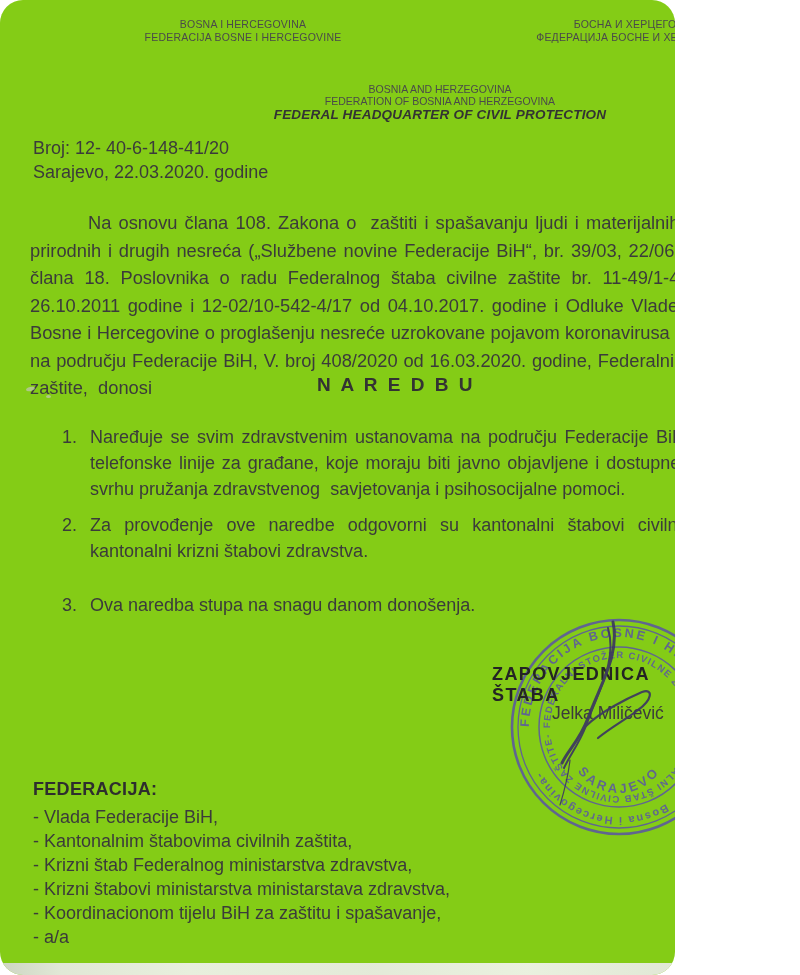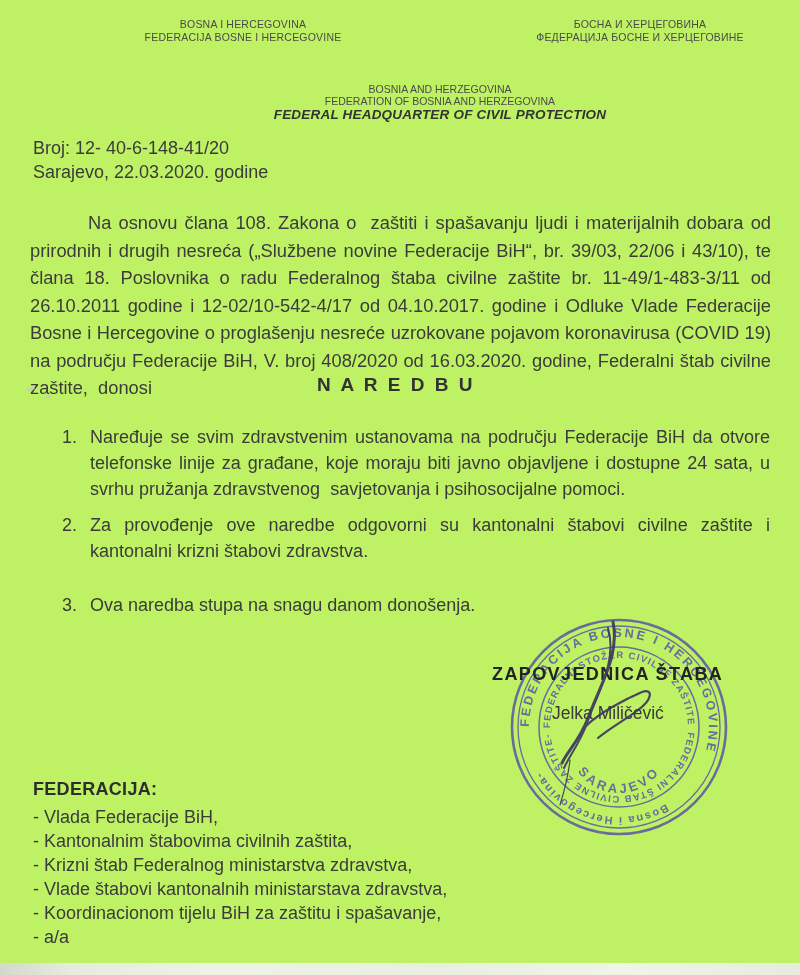--- a/index.html
+++ b/index.html
@@ -1,22 +1,23 @@
 <!DOCTYPE html>
 <html><head>
 <meta charset="utf-8">
 <style>
   html,body{margin:0;padding:0;background:#ffffff;}
   #page{
     position:relative;
-    width:800px;height:975px;
-    background:#bef264;
+    width:675px;height:975px;
+    background:#84cc16;
     font-family:"Liberation Sans", sans-serif;
     color:#3a3a3a;
     overflow:hidden;
+    border-radius:23px;
   }
   
   .hdr-block{position:absolute;top:18px;text-align:center;font-size:10.5px;line-height:13px;color:#4a4a4a;letter-spacing:.2px;}
   .hdr-left{left:86px;width:314px;}
   .hdr-right{left:484px;width:312px;}
   .hdr-center{position:absolute;top:84px;left:90px;width:700px;text-align:center;font-size:10.5px;line-height:11.5px;color:#4a4a4a;}
   .hdr-bold{font-weight:bold;font-style:italic;font-size:13px;color:#333;margin-top:2px;letter-spacing:.2px;}
   .hdr-center .hdr-bold{font-size:13.5px;}
   
   .meta{position:absolute;left:33px;top:137px;font-size:18px;line-height:23.5px;color:#3b3b3b;}
@@ -139,21 +140,21 @@
       <path d="M 86,126 C 100,112 128,98 142,92 C 154,88 152,100 138,110 C 128,118 110,128 98,138" stroke-width="2.2"></path>
       <path d="M 70,160 C 68,178 64,192 60,205" stroke-width="1.2"></path>
     </g>
   </svg>
 
   <div class="dist">
     <div class="dist-title">FEDERACIJA:</div>
     <div class="dist-item">- Vlada Federacije BiH,</div>
     <div class="dist-item">- Kantonalnim štabovima civilnih zaštita,</div>
     <div class="dist-item">- Krizni štab Federalnog ministarstva zdravstva,</div>
-    <div class="dist-item">- Vlade štabovi kantonalnih ministarstava zdravstva,</div>
+    <div class="dist-item">- Krizni štabovi ministarstva ministarstava zdravstva,</div>
     <div class="dist-item">- Koordinacionom tijelu BiH za zaštitu i spašavanje,</div>
     <div class="dist-item">-  a/a</div>
   </div>
 
   <div class="speck speck-a"></div>
   <div class="speck speck-b"></div>
   <div class="scan-edge"></div>
 
 </div>
 

